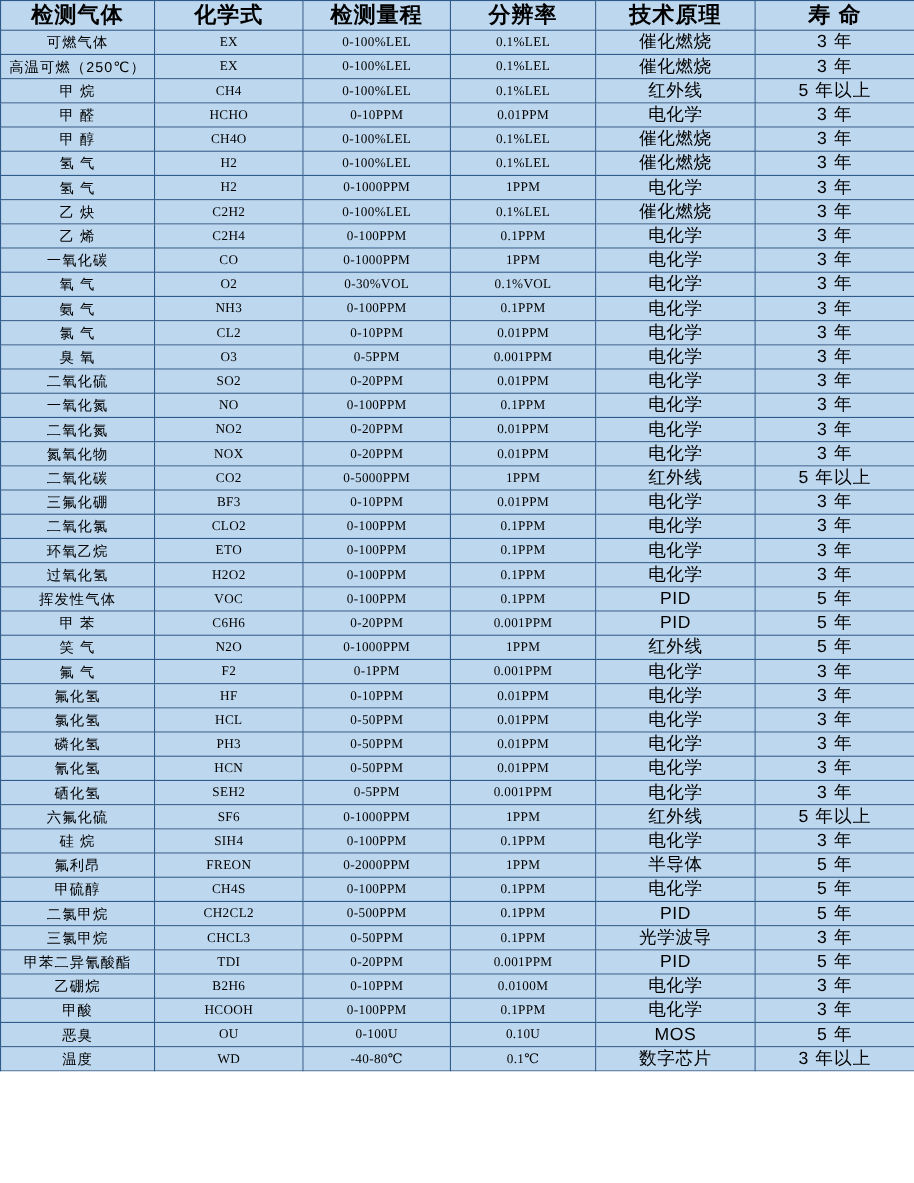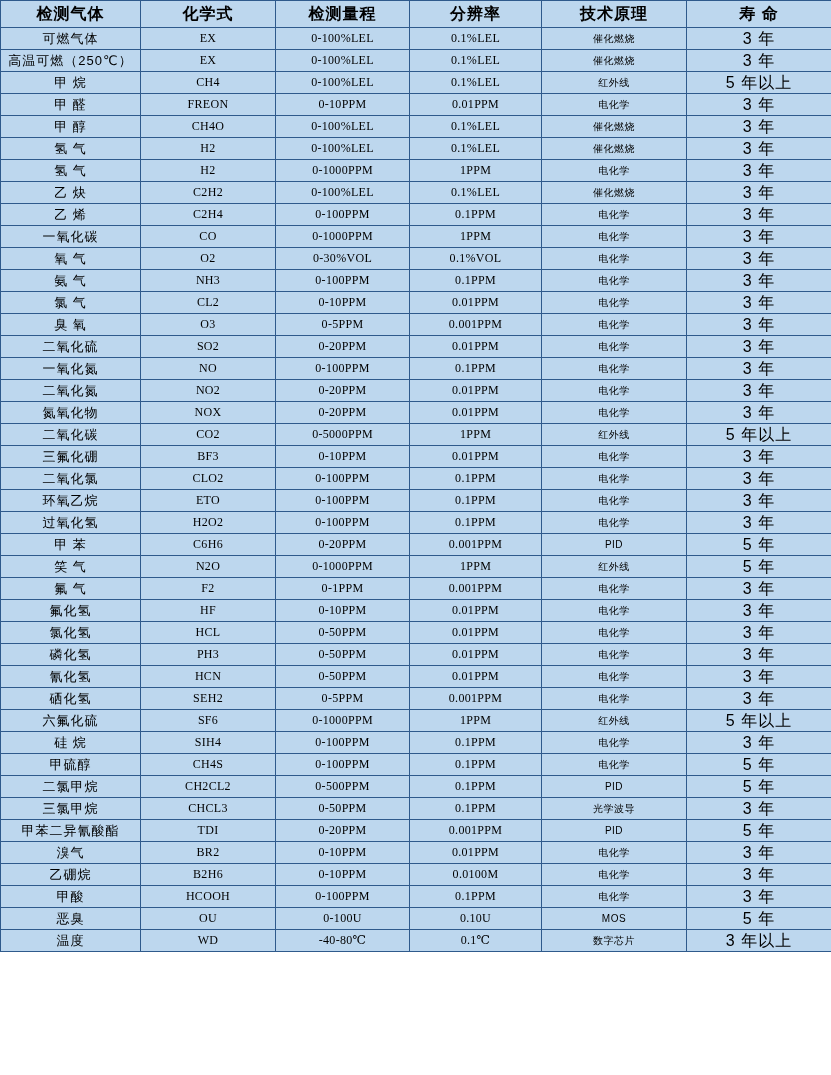--- a/index.html
+++ b/index.html
@@ -22,40 +22,40 @@
     vertical-align: middle;
     color: #000000;
     background: #bdd7ee;
     padding: 0;
     height: 21px;
     line-height: 21px;
     overflow: hidden;
     white-space: nowrap;
   }
   #gas-table th {
-    font-size: 16px;
+    font-size: 20px;
     font-weight: bold;
     height: 26px;
     line-height: 26px;
     letter-spacing: 1px;
   }
   #gas-table td {
     font-size: 12px;
   }
   #gas-table td.c0 {
     font-size: 13px;
     letter-spacing: 1px;
   }
   #gas-table td.c1, #gas-table td.c2, #gas-table td.c3 {
     font-family: "Liberation Serif", "DejaVu Serif", serif;
     font-size: 12px;
     letter-spacing: 0.3px;
   }
   #gas-table td.c4 {
-    font-size: 10px;
+    font-size: 16px;
     letter-spacing: 0.5px;
   }
   #gas-table td.c5 {
     font-size: 16px;
     letter-spacing: 1px;
   }
   col.w0 { width: 140px; }
   col.w1 { width: 135px; }
   col.w2 { width: 134px; }
   col.w3 { width: 132px; }
@@ -104,21 +104,21 @@
       <tr>
         <td class="c0">甲 烷</td>
         <td class="c1">CH4</td>
         <td class="c2">0-100%LEL</td>
         <td class="c3">0.1%LEL</td>
         <td class="c4">红外线</td>
         <td class="c5">5 年以上</td>
       </tr>
       <tr>
         <td class="c0">甲 醛</td>
-        <td class="c1">FREON</td>
+        <td class="c1">HCHO</td>
         <td class="c2">0-10PPM</td>
         <td class="c3">0.01PPM</td>
         <td class="c4">电化学</td>
         <td class="c5">3 年</td>
       </tr>
       <tr>
         <td class="c0">甲 醇</td>
         <td class="c1">CH4O</td>
         <td class="c2">0-100%LEL</td>
         <td class="c3">0.1%LEL</td>
@@ -261,20 +261,28 @@
         <td class="c4">电化学</td>
         <td class="c5">3 年</td>
       </tr>
       <tr>
         <td class="c0">过氧化氢</td>
         <td class="c1">H2O2</td>
         <td class="c2">0-100PPM</td>
         <td class="c3">0.1PPM</td>
         <td class="c4">电化学</td>
         <td class="c5">3 年</td>
+      </tr>
+      <tr>
+        <td class="c0">挥发性气体</td>
+        <td class="c1">VOC</td>
+        <td class="c2">0-100PPM</td>
+        <td class="c3">0.1PPM</td>
+        <td class="c4">PID</td>
+        <td class="c5">5 年</td>
       </tr>
       <tr>
         <td class="c0">甲 苯</td>
         <td class="c1">C6H6</td>
         <td class="c2">0-20PPM</td>
         <td class="c3">0.001PPM</td>
         <td class="c4">PID</td>
         <td class="c5">5 年</td>
       </tr>
       <tr>
@@ -343,20 +351,28 @@
       </tr>
       <tr>
         <td class="c0">硅 烷</td>
         <td class="c1">SIH4</td>
         <td class="c2">0-100PPM</td>
         <td class="c3">0.1PPM</td>
         <td class="c4">电化学</td>
         <td class="c5">3 年</td>
       </tr>
       <tr>
+        <td class="c0">氟利昂</td>
+        <td class="c1">FREON</td>
+        <td class="c2">0-2000PPM</td>
+        <td class="c3">1PPM</td>
+        <td class="c4">半导体</td>
+        <td class="c5">5 年</td>
+      </tr>
+      <tr>
         <td class="c0">甲硫醇</td>
         <td class="c1">CH4S</td>
         <td class="c2">0-100PPM</td>
         <td class="c3">0.1PPM</td>
         <td class="c4">电化学</td>
         <td class="c5">5 年</td>
       </tr>
       <tr>
         <td class="c0">二氯甲烷</td>
         <td class="c1">CH2CL2</td>
@@ -373,28 +389,20 @@
         <td class="c4">光学波导</td>
         <td class="c5">3 年</td>
       </tr>
       <tr>
         <td class="c0">甲苯二异氰酸酯</td>
         <td class="c1">TDI</td>
         <td class="c2">0-20PPM</td>
         <td class="c3">0.001PPM</td>
         <td class="c4">PID</td>
         <td class="c5">5 年</td>
-      </tr>
-      <tr>
-        <td class="c0">溴气</td>
-        <td class="c1">BR2</td>
-        <td class="c2">0-10PPM</td>
-        <td class="c3">0.01PPM</td>
-        <td class="c4">电化学</td>
-        <td class="c5">3 年</td>
       </tr>
       <tr>
         <td class="c0">乙硼烷</td>
         <td class="c1">B2H6</td>
         <td class="c2">0-10PPM</td>
         <td class="c3">0.0100M</td>
         <td class="c4">电化学</td>
         <td class="c5">3 年</td>
       </tr>
       <tr>

